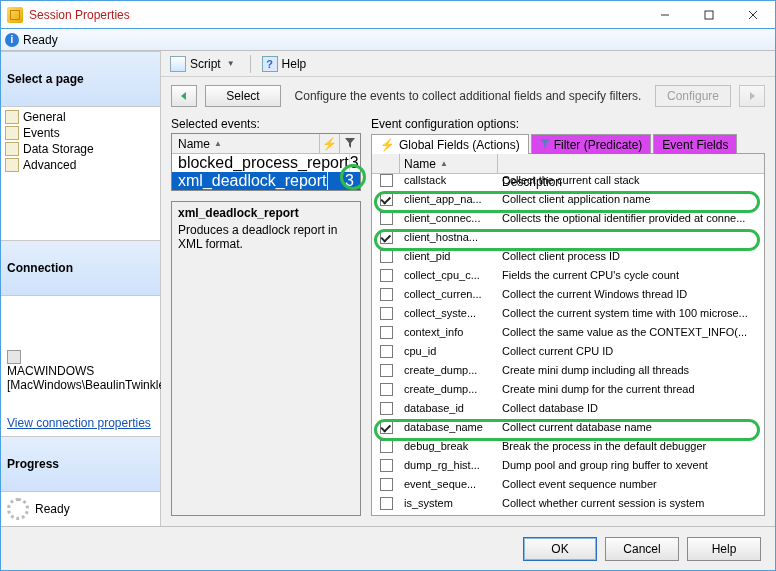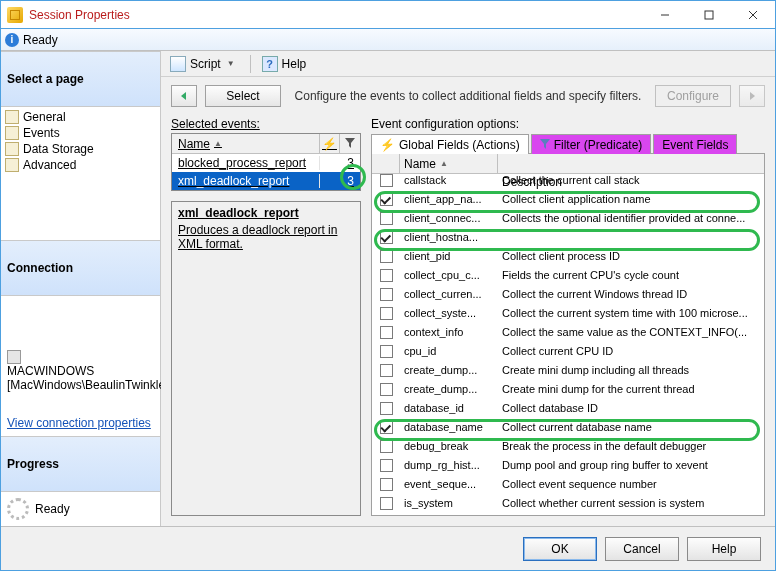--- a/index.html
+++ b/index.html
@@ -178,21 +178,21 @@
   }
   .sel-head{
     display:flex; background:#f0f0f0;border-bottom:1px solid #c0c0c0;
     height:20px;align-items:center;
   }
   .sel-head .h-name{flex:1;padding-left:6px;border-right:1px solid #c0c0c0;display:flex;align-items:center;gap:4px;height:100%;}
   .sel-head .h-ic{width:20px;text-align:center;border-right:1px solid #c0c0c0;height:100%;display:flex;align-items:center;justify-content:center;}
   .sort-caret{font-size:8px;color:#666;}
   .lightning{color:#f0a000;font-size:12px;}
   .filter-ic svg{width:10px;height:10px;fill:#555;}
-  .sel-row{display:flex;height:18px;align-items:center;font-size:12px;}
+  .sel-row{display:flex;height:18px;font-size:16px;}
   .sel-row .c-name{flex:1;padding-left:6px;border-right:1px solid #e4e4e4;}
   .sel-row .c-cnt{width:40px;text-align:right;padding-right:6px;}
   .sel-row.selected{background:#0a63c6;color:#fff;}
 
   .highlight-ring{
     position:absolute;
     border:3px solid #2fb94f;
     border-radius:50%;
     pointer-events:none;
   }
@@ -385,21 +385,21 @@
       <div class="config-btn">Configure</div>
       <div class="nav-btn disabled">
         <svg viewBox="0 0 8 8">
             <polygon points="2,0 2,8 7,4" fill="#888"></polygon>
           </svg>
       </div>
     </div>
 
     <div class="columns">
 
-      <div class="col-left" style="position:relative;text-decoration:underline;">
+      <div class="col-left" style="position:relative;">
         <div class="col-label">Selected events:</div>
         <div class="sel-grid" style="position:relative;">
           <div class="sel-head">
             <div class="h-name">
               <span>Name</span>
               <span class="sort-caret">▲</span>
             </div>
             <div class="h-ic">
               <span class="lightning">⚡</span>
             </div>

